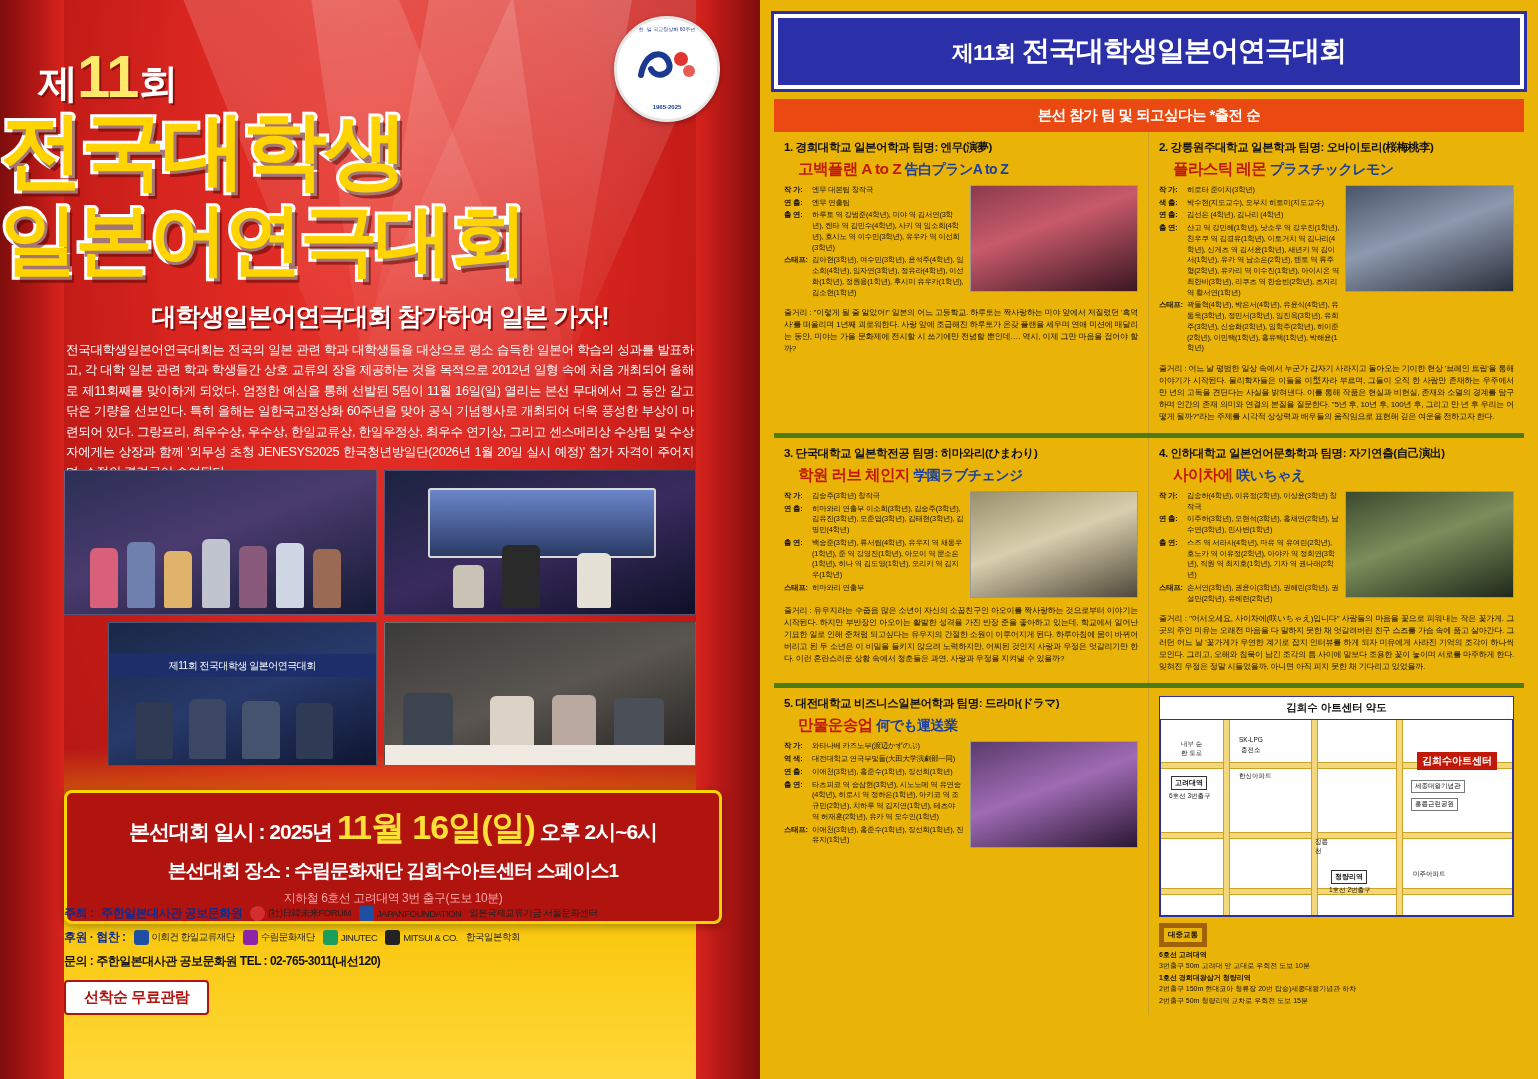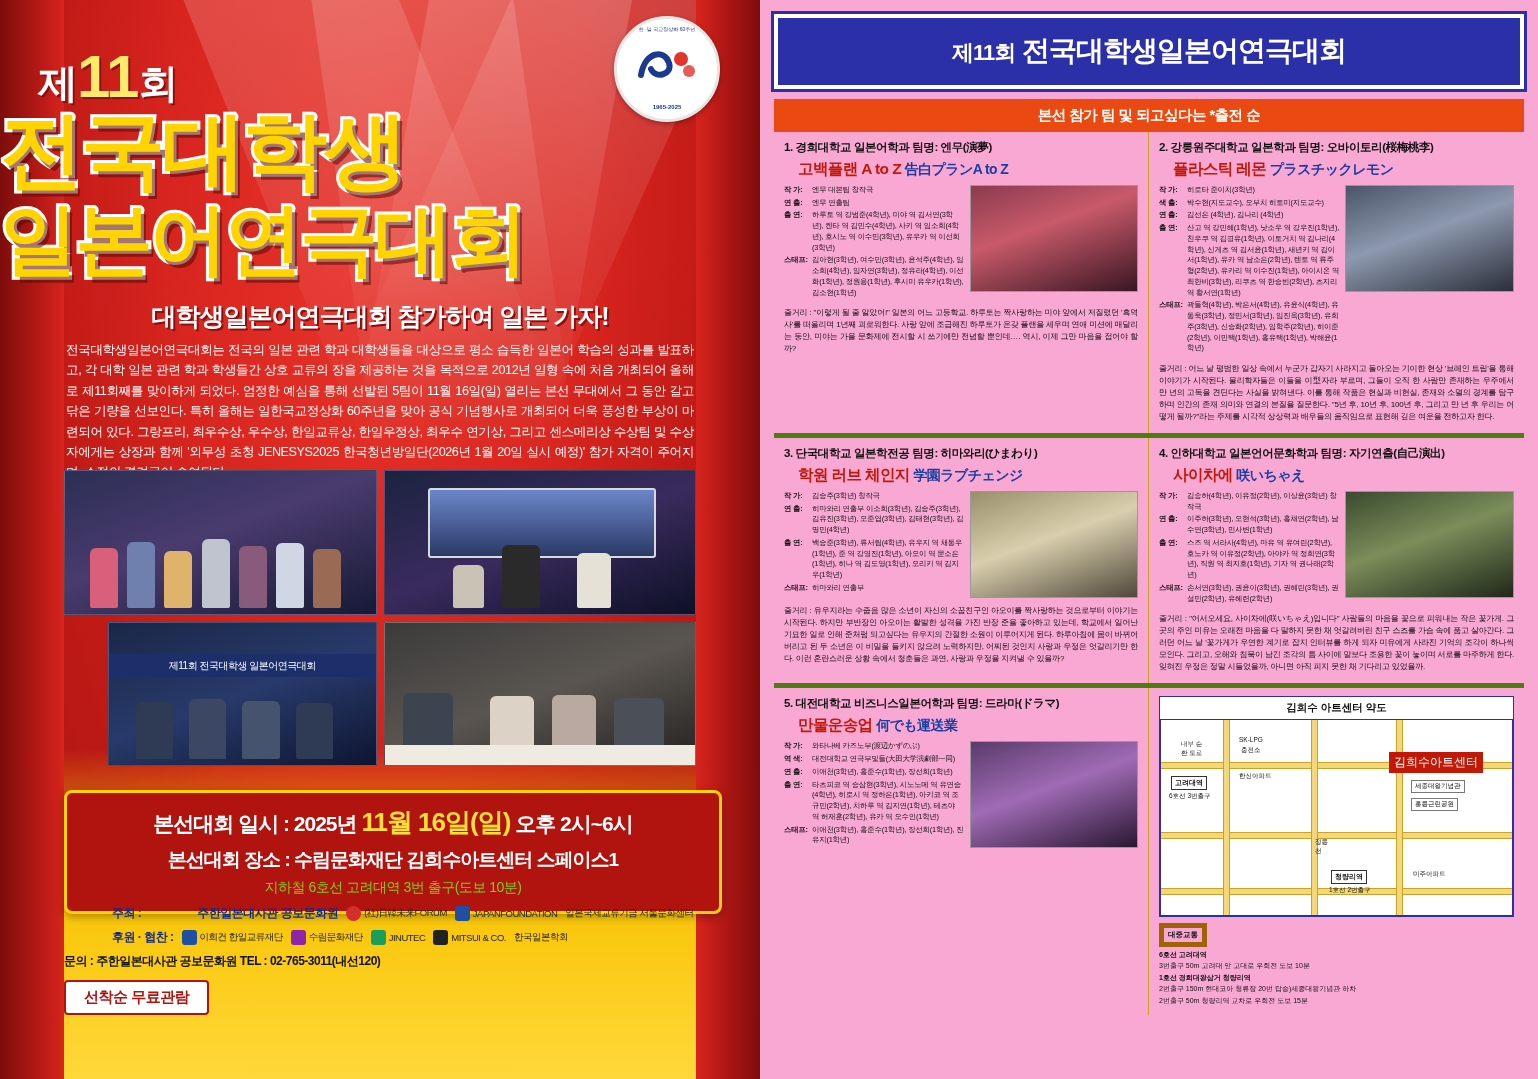--- a/index.html
+++ b/index.html
@@ -73,39 +73,39 @@
   .fig{position:absolute;bottom:6px;border-radius:6px 6px 2px 2px;}
   .screen{position:absolute;left:14%;top:12%;width:72%;height:46%;
     background:linear-gradient(180deg,#6b86c9,#2a3a66);border:2px solid #d9d9d9;border-radius:3px;}
   .stageband{position:absolute;left:0;right:0;top:22%;height:16%;background:#1c2f6b;}
   .stageband span{display:block;text-align:center;color:#fff;font-size:10px;line-height:2.4;letter-spacing:-.5px;}
 
   .info-box{position:absolute;left:64px;top:790px;width:632px;z-index:6;
     background:#b1130f;border:3px solid #ffd400;border-radius:8px;padding:12px 10px 14px;text-align:center;
     box-shadow:0 3px 8px rgba(0,0,0,.3);}
   .info-box .l1{font-size:21px;font-weight:bold;color:#fff;letter-spacing:-1px;}
-  .info-box .l1 .hl{color:#ffe037;font-size:26px;}
+  .info-box .l1 .hl{color:#ffe037;font-size:34px;}
   .info-box .l2{font-size:19px;font-weight:bold;color:#fff;margin-top:7px;letter-spacing:-1px;}
-  .info-box .l3{font-size:14px;color:#84cc16;margin-top:6px;letter-spacing:-.5px;}
+  .info-box .l3{font-size:12px;color:#fca5a5;margin-top:6px;letter-spacing:-.5px;}
 
   .org{position:absolute;left:64px;top:905px;width:632px;z-index:6;color:#1b1b1b;font-size:12px;}
   .org .row{display:flex;align-items:center;gap:8px;margin-bottom:7px;letter-spacing:-.5px;}
-  .org .row .lbl{font-weight:bold;color:#152a86;white-space:nowrap;padding-left:48px;}
+  .org .row .lbl{font-weight:bold;color:#152a86;white-space:nowrap;}
   .logo{display:inline-flex;align-items:center;gap:3px;font-size:9.5px;color:#222;white-space:nowrap;}
   .logo .mark{display:inline-block;width:15px;height:15px;border-radius:3px;background:#1f4fa3;}
   .logo .mark.r{background:#d32f2f;border-radius:50%;}
   .logo .mark.g{background:#1a9e5a;}
   .logo .mark.p{background:#8e24aa;}
   .logo .mark.k{background:#222;}
   .contact{font-size:12px;color:#111;font-weight:bold;letter-spacing:-.5px;margin-top:2px;}
   .free-badge{margin-top:10px;display:inline-block;border:2px solid #b1130f;background:#fff;
     color:#b1130f;font-weight:bold;font-size:15px;padding:6px 18px;border-radius:4px;letter-spacing:-.5px;}
 
   
-  .right{position:relative;width:778px;height:1079px;background:#f9a8d4;padding:0;box-sizing:border-box;}
+  .right{position:relative;width:778px;height:1079px;background:#eab308;padding:0;box-sizing:border-box;}
   .r-inner{position:absolute;left:14px;top:14px;right:14px;bottom:10px;}
   .r-title{
     background:#2b2fa8;border:4px solid #ffffff;outline:3px solid #2b2fa8;
     color:#fff;text-align:center;padding:14px 0 15px;font-size:28px;font-weight:bold;letter-spacing:-1px;}
   .r-title .small{font-size:22px;}
   .r-sub{margin-top:10px;background:#ea4a12;color:#fff;text-align:center;
     font-size:14.5px;font-weight:bold;padding:7px 0;letter-spacing:-.5px;}
 
   .grid{position:absolute;left:0;right:0;top:118px;bottom:0;}
   .row2{display:flex;border-bottom:5px solid #4d7c0f;}
@@ -130,21 +130,21 @@
   .row-last{display:flex;}
   .cell5{width:50%;box-sizing:border-box;padding:8px 10px 6px;border-right:1px solid #c9a227;}
   .cellmap{width:50%;box-sizing:border-box;padding:8px 10px;}
   .map-title{background:#ffffff;border:1px solid #2b2fa8;color:#111;text-align:center;
     font-size:10.5px;font-weight:bold;padding:4px 0;}
   .mapbox{position:relative;border:2px solid #2b2fa8;border-top:none;height:195px;background:#fff;}
   .road-h{position:absolute;left:0;right:0;height:5px;background:#f3d77a;border-top:1px solid #c9a227;border-bottom:1px solid #c9a227;}
   .road-v{position:absolute;top:0;bottom:0;width:5px;background:#f3d77a;border-left:1px solid #c9a227;border-right:1px solid #c9a227;}
   .mlabel{position:absolute;font-size:6.5px;color:#111;white-space:nowrap;}
   .mstation{position:absolute;font-size:7px;font-weight:bold;color:#111;border:1px solid #333;background:#fff;padding:1px 3px;white-space:nowrap;}
-  .mcenter{position:absolute;font-size:12px;font-weight:normal;color:#fff;background:#c21807;padding:2px 5px;white-space:nowrap;}
+  .mcenter{position:absolute;font-size:10px;font-weight:bold;color:#fff;background:#c21807;padding:2px 5px;white-space:nowrap;margin-left:28px;}
   .mbox{position:absolute;font-size:6.5px;border:1px solid #777;background:#fff;padding:1px 3px;white-space:nowrap;}
   .transit{margin-top:6px;font-size:7px;line-height:1.5;color:#111;}
   .transit .hd{display:inline-block;border:5px solid #a16207;padding:1px 4px;font-weight:bold;font-size:7.5px;margin-bottom:3px;}
   .transit .li{margin-bottom:1px;}
   .transit .b{font-weight:bold;}
 </style>
 </head>
 <body>
 
 <div class="page">

